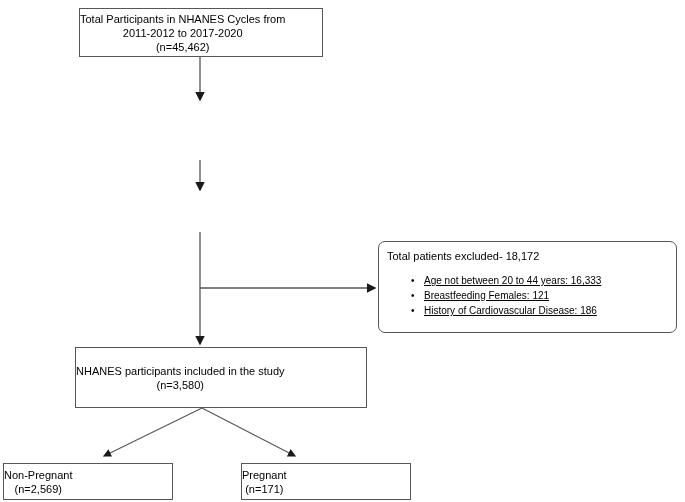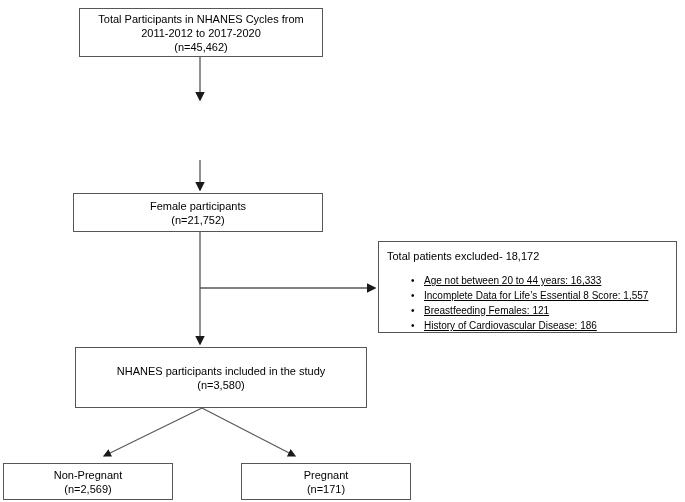--- a/index.html
+++ b/index.html
@@ -24,21 +24,21 @@
     height: 502px;
     pointer-events: none;
   }
   .box {
     position: absolute;
     box-sizing: border-box;
     border: 1px solid #565656;
     background: #ffffff;
     display: flex;
     align-items: center;
-    justify-content: center;
+    justify-content: flex-start;
     text-align: center;
     font-size: 11px;
     line-height: 14px;
   }
   .box .label {
     white-space: pre-line;
   }
   .box-total     { left: 79px;  top: 8px;   width: 244px; height: 49px; }
   .box-mec       { left: 73px;  top: 103px; width: 249px; height: 57px; }
   .box-female    { left: 73px;  top: 193px; width: 250px; height: 39px; }
@@ -47,20 +47,21 @@
   .box-preg      { left: 241px; top: 463px; width: 170px; height: 37px; }
 
   .box-excluded {
     left: 378px;
     top: 241px;
     width: 299px;
     height: 92px;
     display: block;
     text-align: left;
     padding: 7px 8px 0 8px;
+    border-radius: 7px;
   }
   .excl-title {
     font-size: 11px;
     line-height: 14px;
     white-space: nowrap;
   }
   .excl-list {
     margin: 10px 0 0 0;
     padding: 0 0 0 24px;
     list-style: none;
@@ -100,30 +101,25 @@
     <line x1="202" y1="408" x2="295" y2="456" stroke="#565656" stroke-width="1.1" marker-end="url(#arrow)"></line>
   </svg>
 
   <div class="box box-total">
     <span class="label">Total Participants in NHANES Cycles from
 2011-2012 to 2017-2020
 (n=45,462)</span>
   </div>
 
 
-  <div class="box box-female">
-    <span class="label">Female participants
-(n=21,752)</span>
-  </div>
 
   <div class="box box-excluded">
     <div class="excl-title">Total patients excluded- 18,172</div>
     <ul class="excl-list">
       <li>Age not between 20 to 44 years: 16,333</li>
-      <li>Incomplete Data for Life’s Essential 8 Score: 1,557</li>
       <li>Breastfeeding Females: 121</li>
       <li>History of Cardiovascular Disease: 186</li>
     </ul>
   </div>
 
   <div class="box box-included">
     <span class="label">NHANES participants included in the study
 (n=3,580)</span>
   </div>
 

